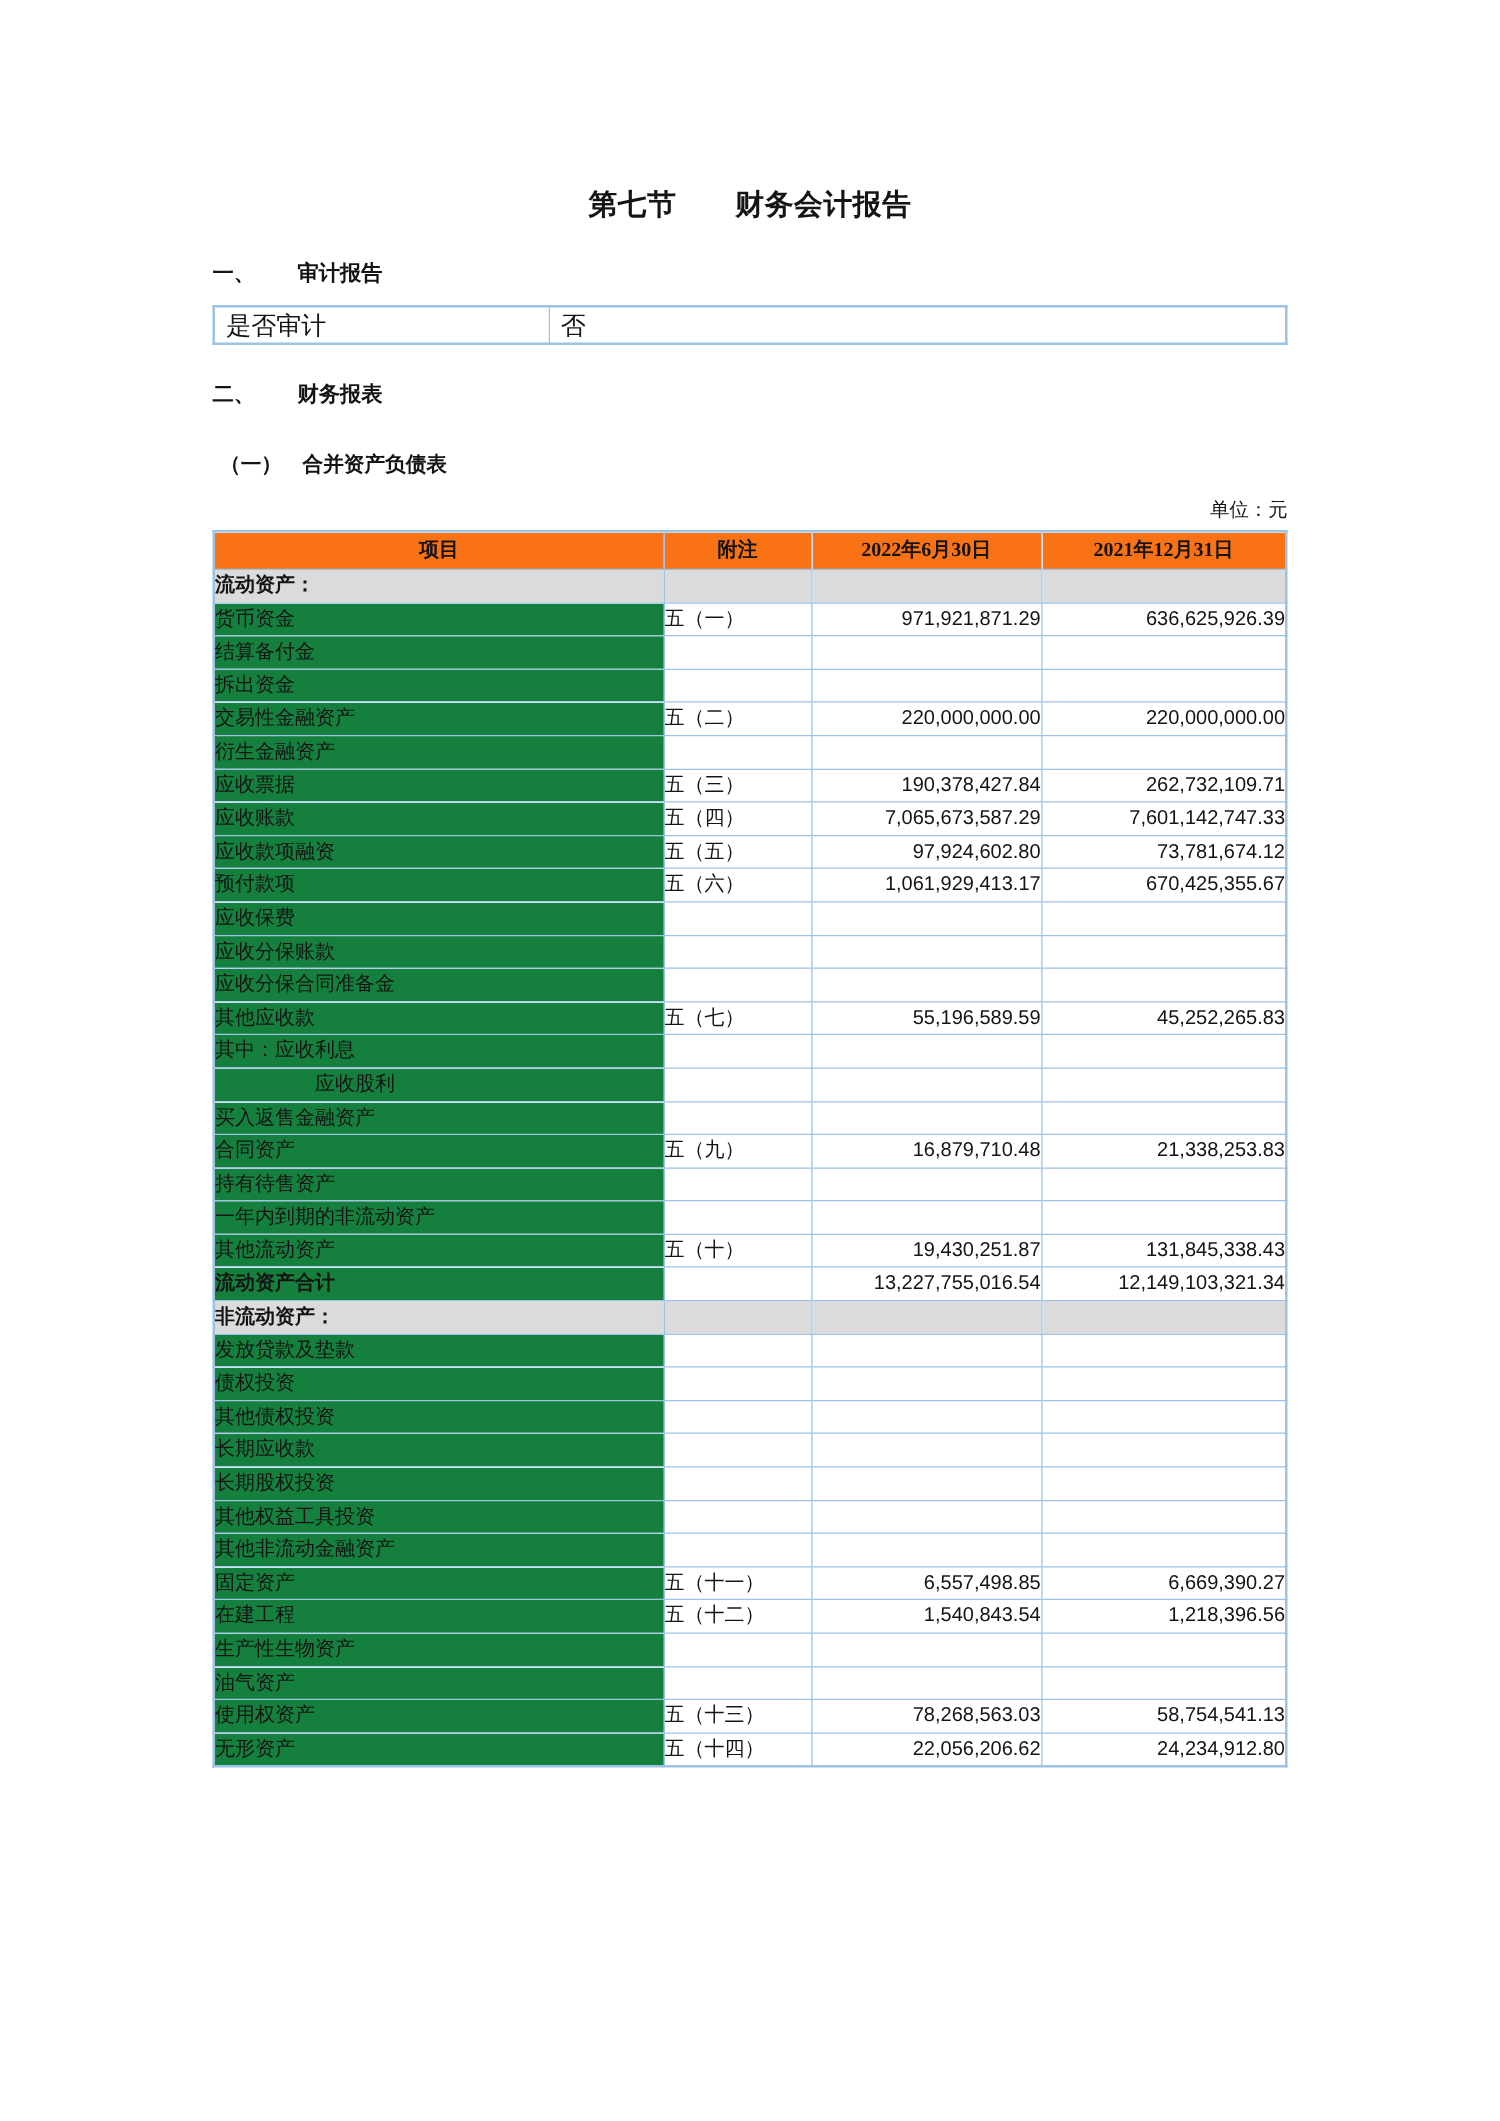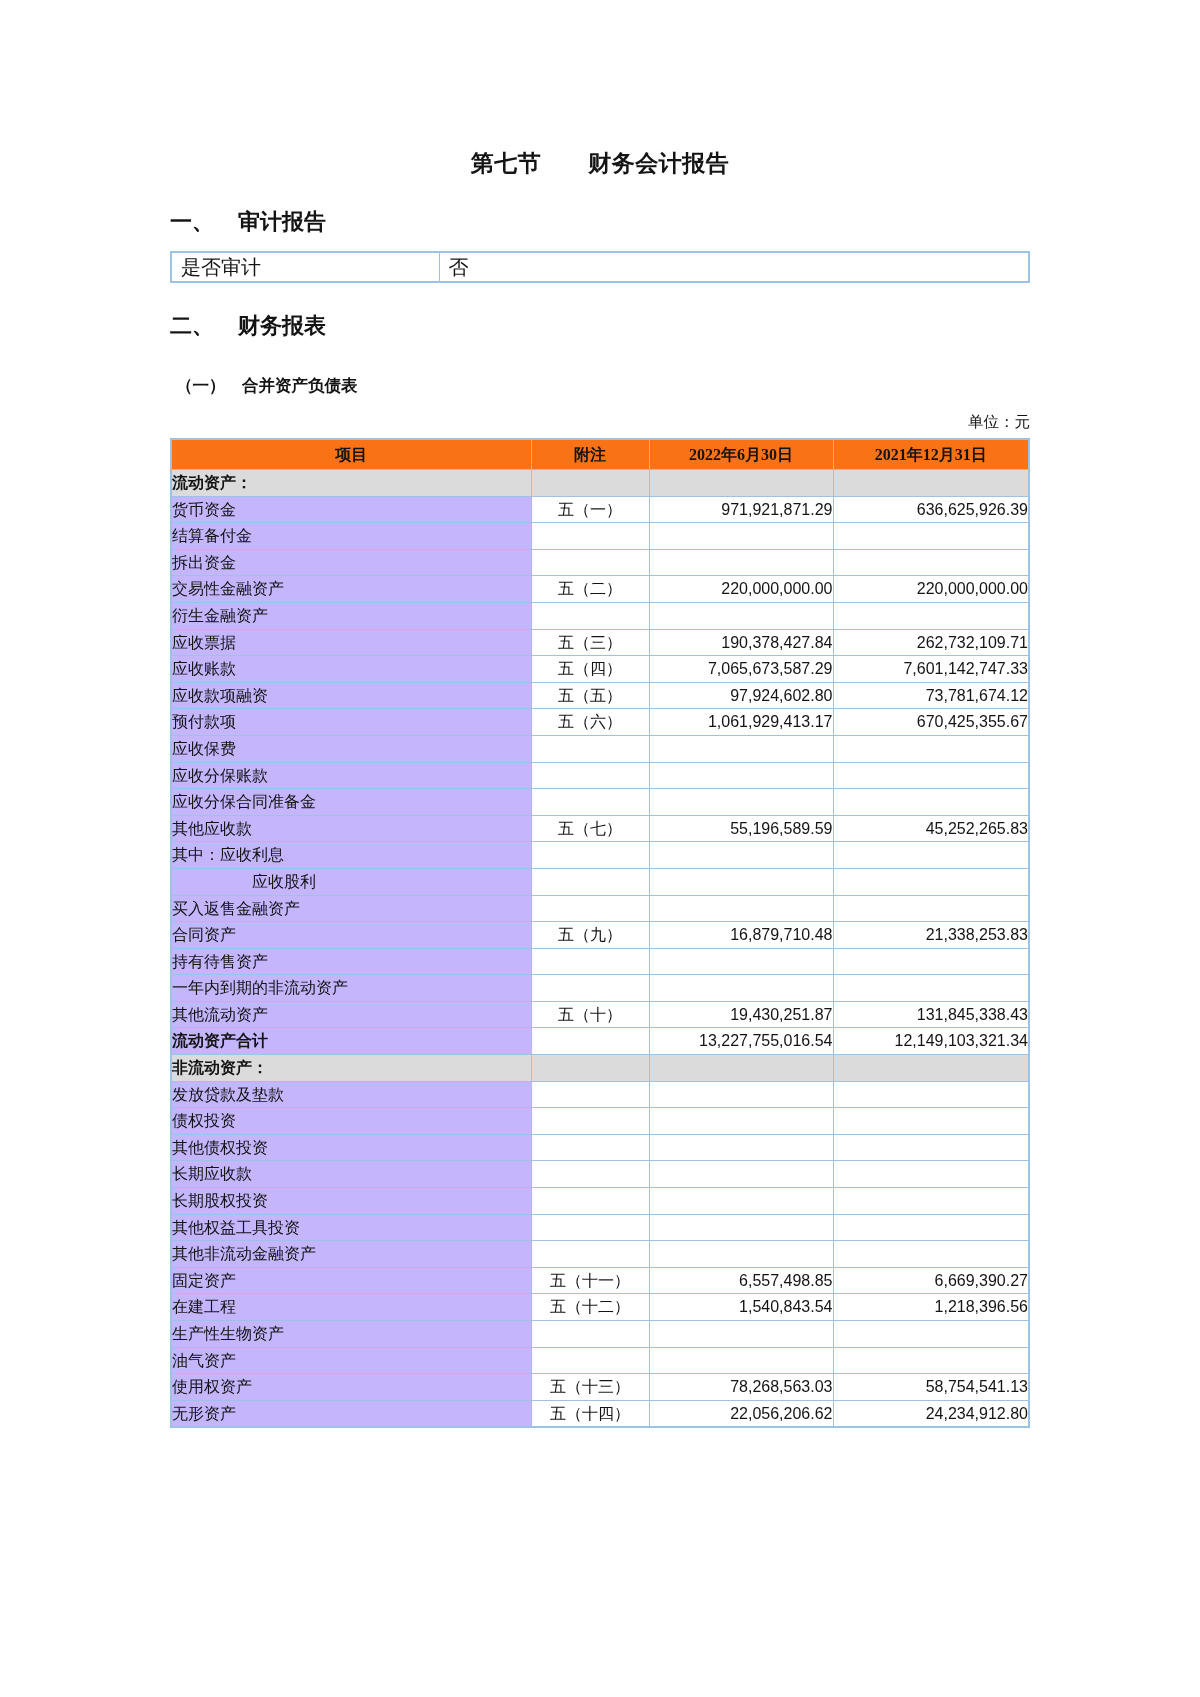--- a/index.html
+++ b/index.html
@@ -8,21 +8,21 @@
     font-family:"Liberation Serif","DejaVu Serif",serif;
     color:#141414;
   }
   .page { position:absolute; left:170px; top:148px; width:860px; }
 
   .doc-title {
     font-size:23px; font-weight:bold; text-align:center;
     margin:0; letter-spacing:0.5px;
   }
 
-  .h2 { font-size:22px; font-weight:bold; margin-top:28px; }
+  .h2 { font-size:17px; font-weight:bold; margin-top:28px; }
   .h2 .hnum { display:inline-block; width:68px; }
 
   table { border-collapse:collapse; width:100%; table-layout:fixed; }
 
   .audit-table { margin-top:14px; border:2px solid #9CC2E5; }
   .audit-table td {
     border:1px solid #9CC2E5; height:28px; font-size:20px;
     padding:0 0 0 9px; vertical-align:middle;
   }
 
@@ -34,22 +34,22 @@
   .bs-table { border:2px solid #9CC2E5; }
   .bs-table th, .bs-table td {
     border:1px solid #9CC2E5; overflow:hidden; white-space:nowrap;
     vertical-align:middle; padding:0; line-height:1.1;
   }
   .bs-table th {
     background:#f97316; font-size:16px; font-weight:bold;
     text-align:center; height:29px;
   }
   .bs-table td { height:25.6px; font-size:16px; }
-  .c-item { background:#c4b5fd; text-align:left; padding-left:8px; }
-  .c-note { text-align:center; background:#ffffff; }
+  .c-item { background:#15803d; text-align:left; padding-left:8px; }
+  .c-note { background:#ffffff; }
   .c-num  {
     text-align:right; padding-right:10px; background:#ffffff;
     font-family:"Liberation Sans","DejaVu Sans",sans-serif; font-size:15px;
   }
   tr.section td { background:#DBDBDB; }
   tr.section .c-item { font-weight:bold; }
   tr.total .c-item { font-weight:bold; padding-left:0; }
   td.indent { padding-left:80px; }
 </style>
 </head>

